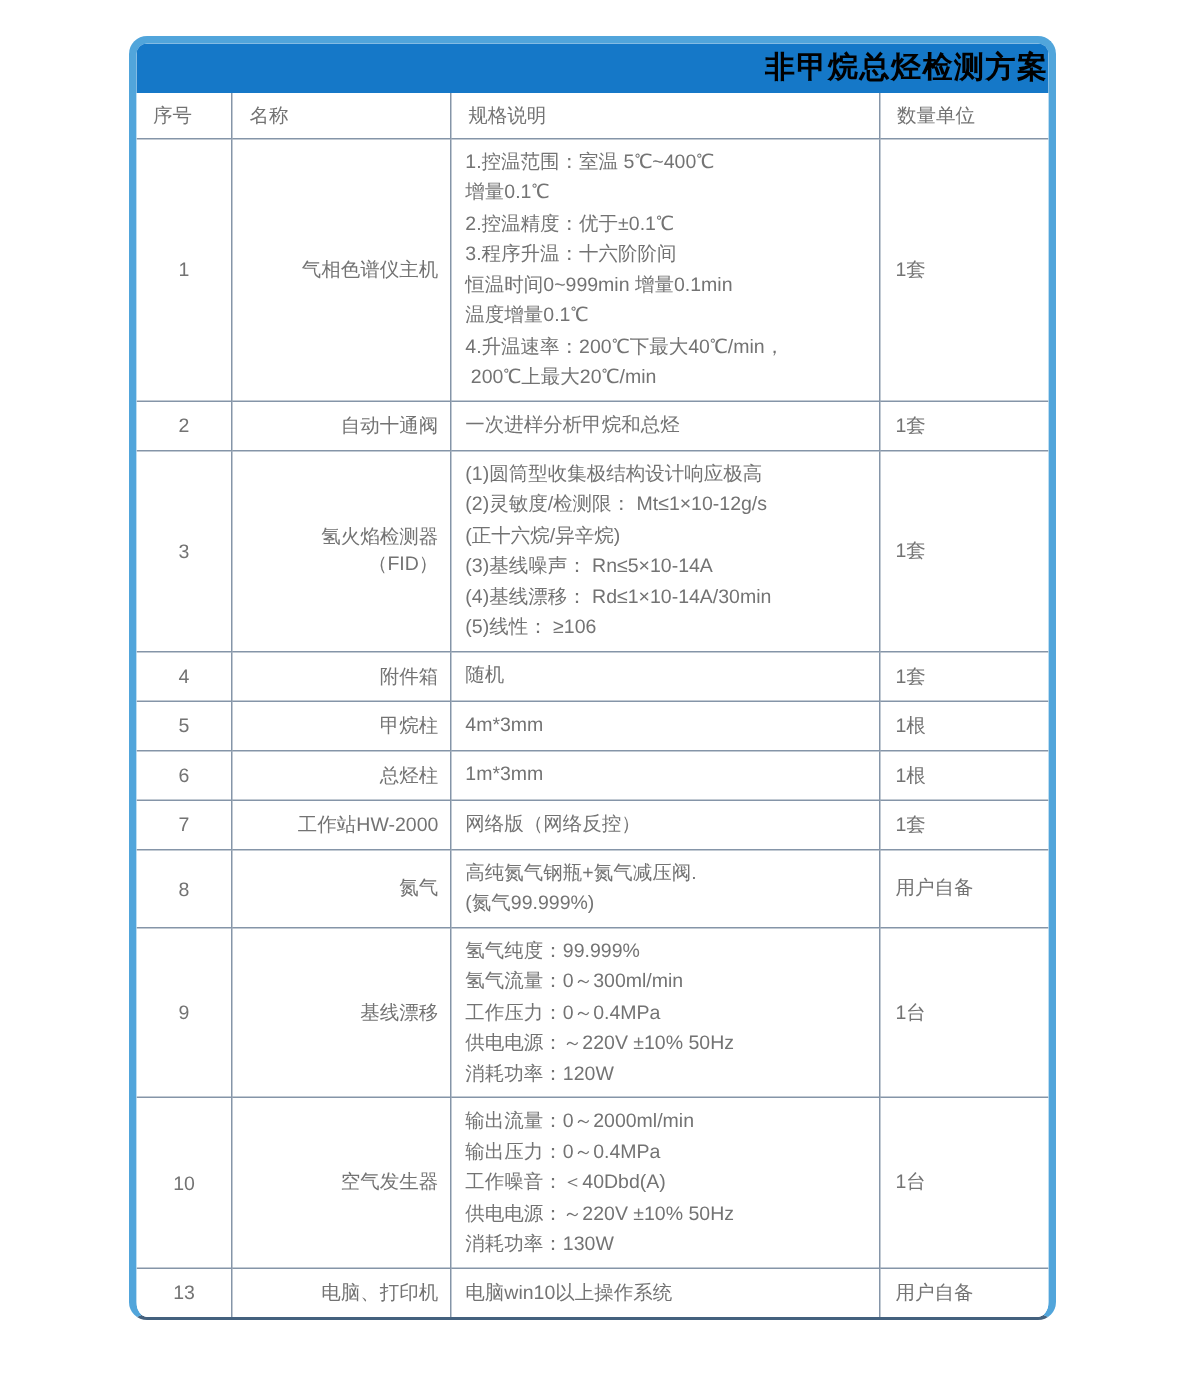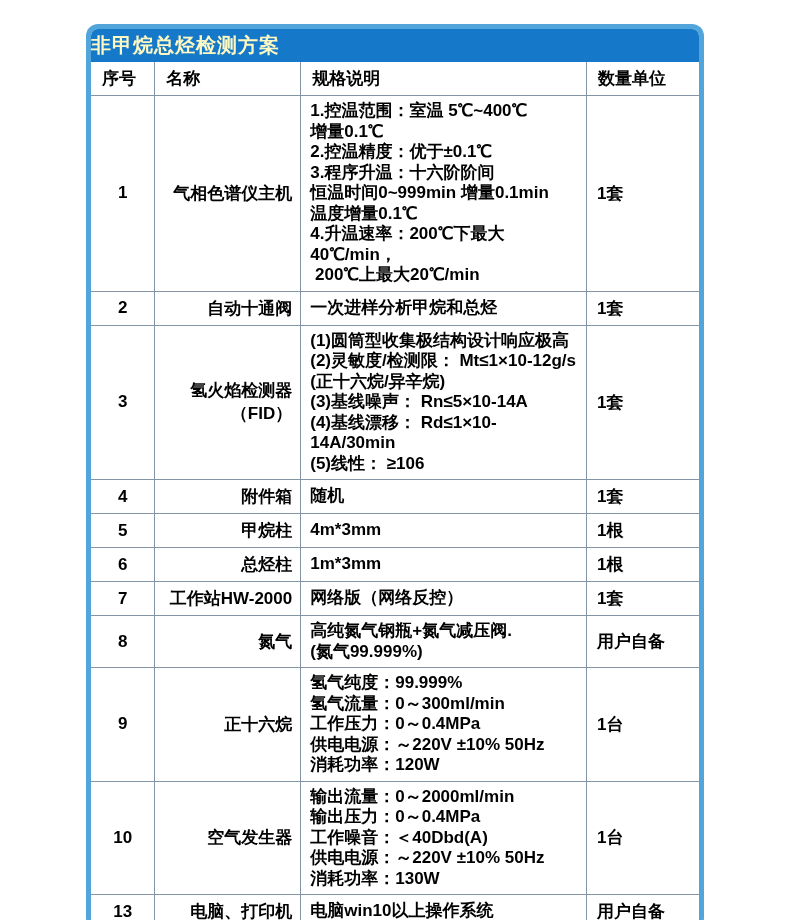--- a/index.html
+++ b/index.html
@@ -13,43 +13,43 @@
     width: 618px;
     margin: 0 auto;
     border: 5px solid #51A5DB;
     border-bottom: 2px solid #44617E;
     border-radius: 12px;
     overflow: hidden;
     background: #ffffff;
   }
   .title-bar {
     background: #1578C8;
-    color: #fef9c3;
+    color: #000000;
     font-size: 20px;
     font-weight: bold;
-    text-align: left;
+    text-align: right;
     height: 33px;
     line-height: 33px;
     letter-spacing: 1px;
   }
   table {
     width: 100%;
     border-collapse: collapse;
     table-layout: fixed;
     background: #ffffff;
   }
   col.c-no   { width: 10.5%; }
   col.c-name { width: 24%;   }
   col.c-spec { width: 47%;   }
   col.c-qty  { width: 18.5%; }
   th, td {
     border: 1px solid #8595A8;
-    font-size: 17px;
-    font-weight: bold;
-    color: #000000;
+    font-size: 13px;
+    font-weight: normal;
+    color: #737373;
     vertical-align: middle;
     padding: 5px 8px;
   }
   
   tr > *:first-child { border-left: none; }
   tr > *:last-child  { border-right: none; }
   thead tr > * { border-top: none; }
   tbody tr:last-child > * { border-bottom: none; }
   th { text-align: left; height: 30px; padding-left: 11px; }
   td.td-no { text-align: center; }
@@ -156,21 +156,21 @@
             <td class="td-no">8</td>
             <td class="td-name">氮气</td>
             <td class="td-spec">
               <div class="spec-line">高纯氮气钢瓶+氮气减压阀.</div>
               <div class="spec-line">(氮气99.999%)</div>
             </td>
             <td class="td-qty">用户自备</td>
           </tr>
           <tr>
             <td class="td-no">9</td>
-            <td class="td-name">正十六烷</td>
+            <td class="td-name">基线漂移</td>
             <td class="td-spec">
               <div class="spec-line">氢气纯度：99.999%</div>
               <div class="spec-line">氢气流量：0～300ml/min</div>
               <div class="spec-line">工作压力：0～0.4MPa</div>
               <div class="spec-line">供电电源：～220V ±10% 50Hz</div>
               <div class="spec-line">消耗功率：120W</div>
             </td>
             <td class="td-qty">1台</td>
           </tr>
           <tr>

